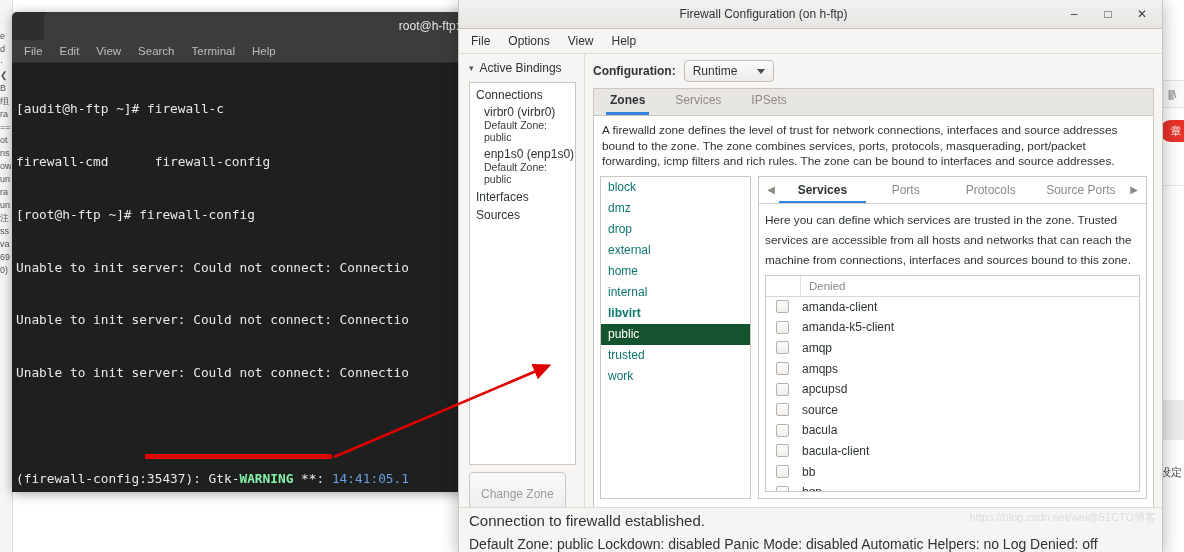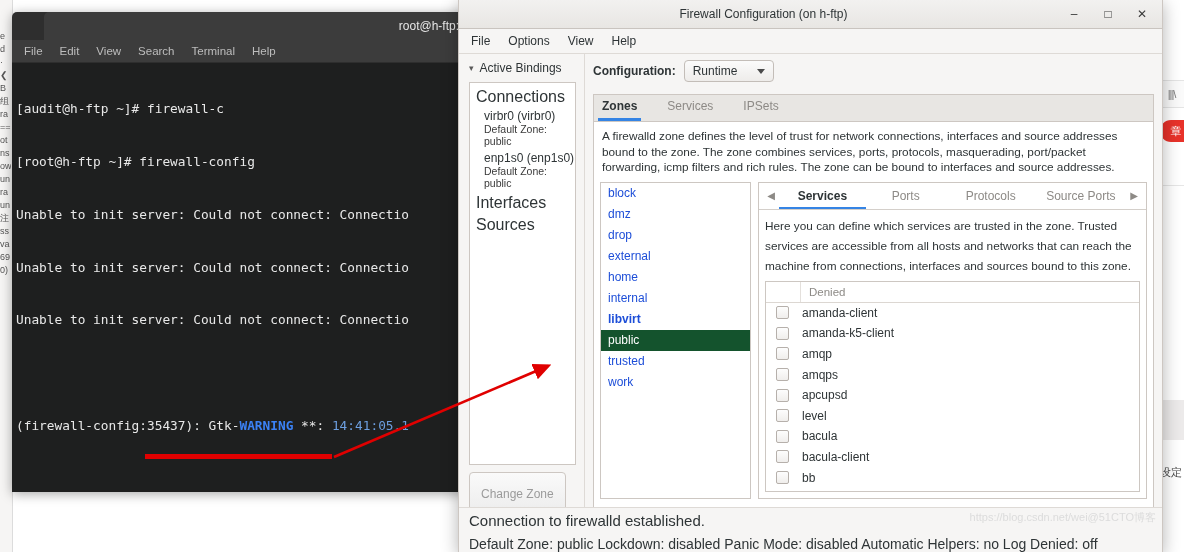--- a/index.html
+++ b/index.html
@@ -67,21 +67,21 @@
     border-bottom:1px solid #2e2e2e;
   }
   #term-menubar span{cursor:default;}
   #term-body{
     background:#1e1f1f;height:430px;padding:2px 0 0 4px;
     font-family:"DejaVu Sans Mono","Liberation Mono",monospace;
     font-size:12.8px;line-height:17.6px;color:#e8e8e8;
     white-space:pre;overflow:hidden;
   }
   #term-body .ln{height:17.6px;overflow:hidden;}
-  .warn{color:#3b82f6;font-weight:bold;}
+  .warn{color:#86efac;font-weight:bold;}
   .tstamp{color:#6d9fe0;}
 
   
   #annot{position:absolute;left:0;top:0;width:1184px;height:552px;pointer-events:none;}
 
   
   #fw{
     position:absolute;left:458px;top:0;width:703px;height:552px;
     background:#f6f5f4;
     border:1px solid #cdc7c2;border-top:none;
@@ -117,67 +117,67 @@
   #active-bindings{
     height:28px;display:flex;align-items:center;gap:6px;
     padding-left:10px;font-size:12px;color:#2e3436;cursor:pointer;
   }
   .chev{font-size:9px;color:#5a5a5a;}
   #bindings-tree{
     flex:1;margin:0 8px 0 10px;background:#fff;
     border:1px solid #cdc7c2;overflow:hidden;font-size:12px;
     padding-top:3px;
   }
-  .tree-root{padding:2px 0 2px 6px;color:#2e3436;font-size:16px;}
+  .tree-root{padding:2px 0 2px 6px;color:#2e3436;font-size:12px;}
   .tree-conn{padding:1px 0 0 14px;color:#2e3436;font-size:12px;}
   .tree-sub{padding:0 0 3px 14px;color:#3a3a3a;font-size:10.5px;}
   #changezone-wrap{height:42px;display:flex;align-items:center;padding-left:10px;}
   #change-zone{
     background:linear-gradient(to bottom,#fafafa,#ececec);
     border:1px solid #cdc7c2;border-radius:4px;
     padding:14px 11px;font-size:12px;color:#9b9b9b;cursor:default;margin-top:16px;
   }
 
   
-  #fw-right{flex:1;display:flex;flex-direction:column;min-width:0;padding:0 8px 0 8px;gap:6px;}
+  #fw-right{flex:1;display:flex;flex-direction:column;min-width:0;padding:0 8px 0 8px;}
   #cfg-row{height:34px;display:flex;align-items:center;gap:8px;flex:none;}
   #cfg-label{font-size:12px;font-weight:bold;color:#2e3436;}
   #cfg-select{
     background:linear-gradient(to bottom,#fbfbfb,#eeecea);
     border:1px solid #c3bdb8;border-radius:4px;
     padding:3px 8px;font-size:12px;color:#2e3436;
     display:flex;align-items:center;gap:20px;cursor:pointer;min-width:72px;
   }
   .tri-down{width:0;height:0;border-left:4px solid transparent;border-right:4px solid transparent;
             border-top:5px solid #4a4a4a;}
 
   #notebook{
     flex:1;display:flex;flex-direction:column;min-height:0;
     border:1px solid #cdc7c2;background:#fff;border-bottom:none;
   }
   #nb-tabs{
     height:26px;background:#e8e6e3;border-bottom:1px solid #cdc7c2;
-    display:flex;align-items:flex-end;padding-left:4px;gap:22px;flex:none;
+    display:flex;align-items:flex-end;padding-left:12px;gap:22px;flex:none;
   }
   .nbtab{
     font-size:12px;color:#8d8a86;padding:4px 4px 5px 4px;cursor:pointer;
     border-bottom:3px solid transparent;
   }
   .nbtab.active{color:#2e3436;font-weight:bold;border-bottom-color:#3584e4;}
 
   #zone-desc{
     padding:7px 10px 6px 8px;font-size:11.8px;line-height:15.5px;color:#2e3436;flex:none;
   }
   #zone-area{flex:1;display:flex;min-height:0;padding:0 6px 8px 6px;gap:7px;}
 
   #zone-list{
     width:149px;flex:none;background:#fff;border:1px solid #cdc7c2;
     overflow:hidden;font-size:12px;
   }
-  .zrow{padding:3.5px 0 3.5px 7px;color:#1d4ed8;cursor:pointer;}
+  .zrow{padding:3.5px 0 3.5px 7px;color:#0f766e;cursor:pointer;}
   .zrow.bold{font-weight:bold;}
   .zrow.sel{background:#14532d;color:#fff;}
 
   #svc-pane{flex:1;min-width:0;display:flex;flex-direction:column;
             border:1px solid #cdc7c2;background:#fff;}
   #svc-tabs{
     height:26px;border-bottom:1px solid #d4cfca;background:#fff;
     display:flex;align-items:center;flex:none;padding:0 4px;
   }
   .arrowbtn{width:16px;text-align:center;color:#8d8a86;font-size:10px;cursor:pointer;flex:none;}
@@ -242,20 +242,21 @@
   <div id="term-menubar">
     <span>File</span>
     <span>Edit</span>
     <span>View</span>
     <span>Search</span>
     <span>Terminal</span>
     <span>Help</span>
   </div>
   <div id="term-body">
     <div class="ln">[audit@h-ftp ~]# firewall-c</div>
+    <div class="ln">firewall-cmd      firewall-config</div>
     <div class="ln">[root@h-ftp ~]# firewall-config</div>
     <div class="ln">Unable to init server: Could not connect: Connectio</div>
     <div class="ln">Unable to init server: Could not connect: Connectio</div>
     <div class="ln">Unable to init server: Could not connect: Connectio</div>
     <div class="ln">&nbsp;</div>
     <div class="ln"><span>(firewall-config:35437): Gtk-</span><span class="warn">WARNING</span><span> **: </span><span class="tstamp">14:41:05.1</span></div>
     
     
     
     
@@ -380,21 +381,21 @@
                   <div class="srow">
                     <span class="chk"></span>
                     <span class="sname">amqps</span>
                   </div>
                   <div class="srow">
                     <span class="chk"></span>
                     <span class="sname">apcupsd</span>
                   </div>
                   <div class="srow">
                     <span class="chk"></span>
-                    <span class="sname">level</span>
+                    <span class="sname">source</span>
                   </div>
                   <div class="srow">
                     <span class="chk"></span>
                     <span class="sname">bacula</span>
                   </div>
                   <div class="srow">
                     <span class="chk"></span>
                     <span class="sname">bacula-client</span>
                   </div>
                   <div class="srow">

